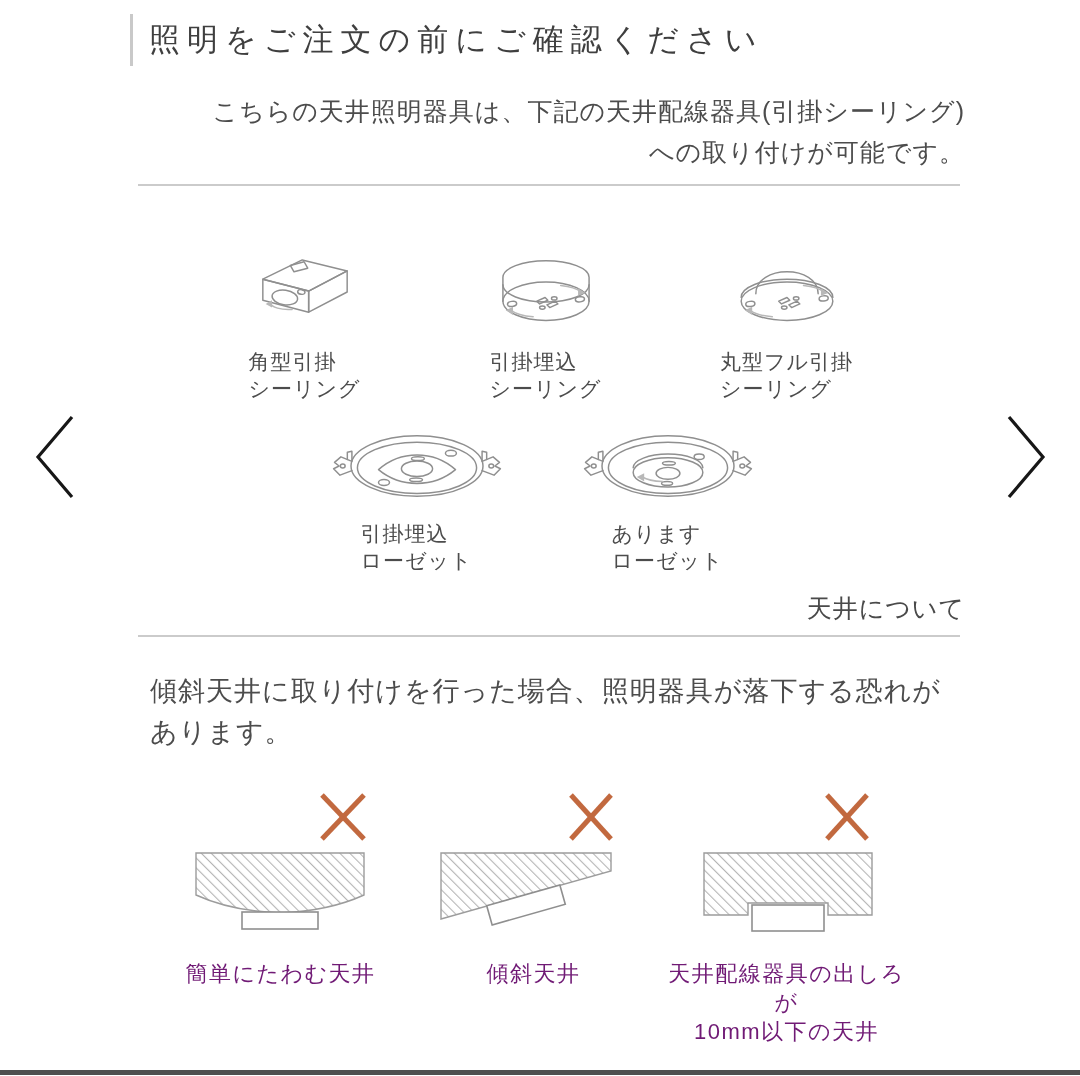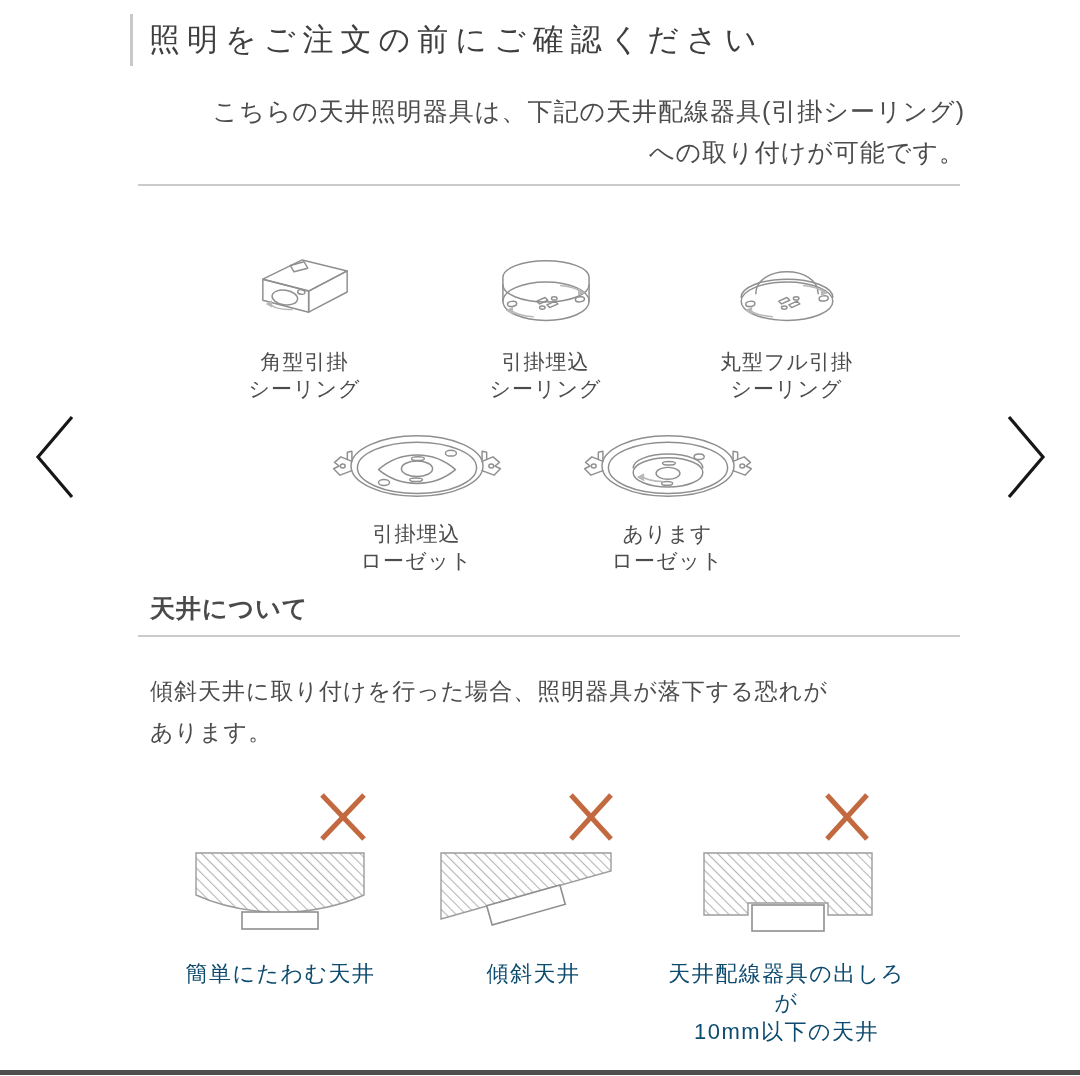--- a/index.html
+++ b/index.html
@@ -21,30 +21,30 @@
   hr.divider{border:none;border-top:2px solid #cbcbcb;margin:11px 0 0 8px;width:822px;}
   hr.divider2{margin-top:10px;}
 
   
   .fixture-row{display:flex;align-items:flex-start;}
   .row1{margin-top:60px;padding-left:54px;}
   .row2{margin-top:20px;padding-left:161px;}
   .fixture{display:flex;flex-direction:column;align-items:center;}
   .row1 .fixture{width:241px;}
   .row2 .fixture{width:251px;}
-  .fixture-label{margin-top:10px;text-align:center;font-size:21px;line-height:27px;letter-spacing:1px;color:#4c4c4c;}
-
-  
-  .section-heading{margin:18px 0 4px 20px;font-size:25px;font-weight:700;letter-spacing:1px;color:#4a4a4a;}
-  .warning{margin:34px 0 0 20px;font-size:23px;line-height:41px;letter-spacing:1px;color:#4c4c4c;}
+  .fixture-label{margin-top:10px;font-size:21px;line-height:27px;letter-spacing:1px;color:#4c4c4c;}
+
+  
+  .section-heading{margin:18px 0 4px 20px;font-size:25px;font-weight:400;letter-spacing:1px;color:#4a4a4a;text-align:right;}
+  .warning{margin:34px 0 0 20px;font-size:27px;line-height:41px;letter-spacing:1px;color:#4c4c4c;}
 
   
   .bad-row{display:flex;align-items:flex-start;margin-top:36px;padding-left:24px;}
   .bad-item{width:253px;display:flex;flex-direction:column;align-items:center;}
-  .bad-label{margin-top:22px;text-align:center;font-size:22px;line-height:29px;letter-spacing:1.5px;color:#0c4a6e;}
+  .bad-label{margin-top:22px;text-align:center;font-size:22px;line-height:29px;letter-spacing:1.5px;color:#701a75;}
 
   
   .carousel-arrow{position:absolute;top:412px;width:48px;height:90px;cursor:pointer;}
   .carousel-arrow.left{left:30px;}
   .carousel-arrow.right{left:1003px;}
 
   .bottom-bar{position:absolute;left:0;bottom:1px;width:1080px;height:5px;background:#4f4f4f;}
 
   svg{display:block;}
 </style>

